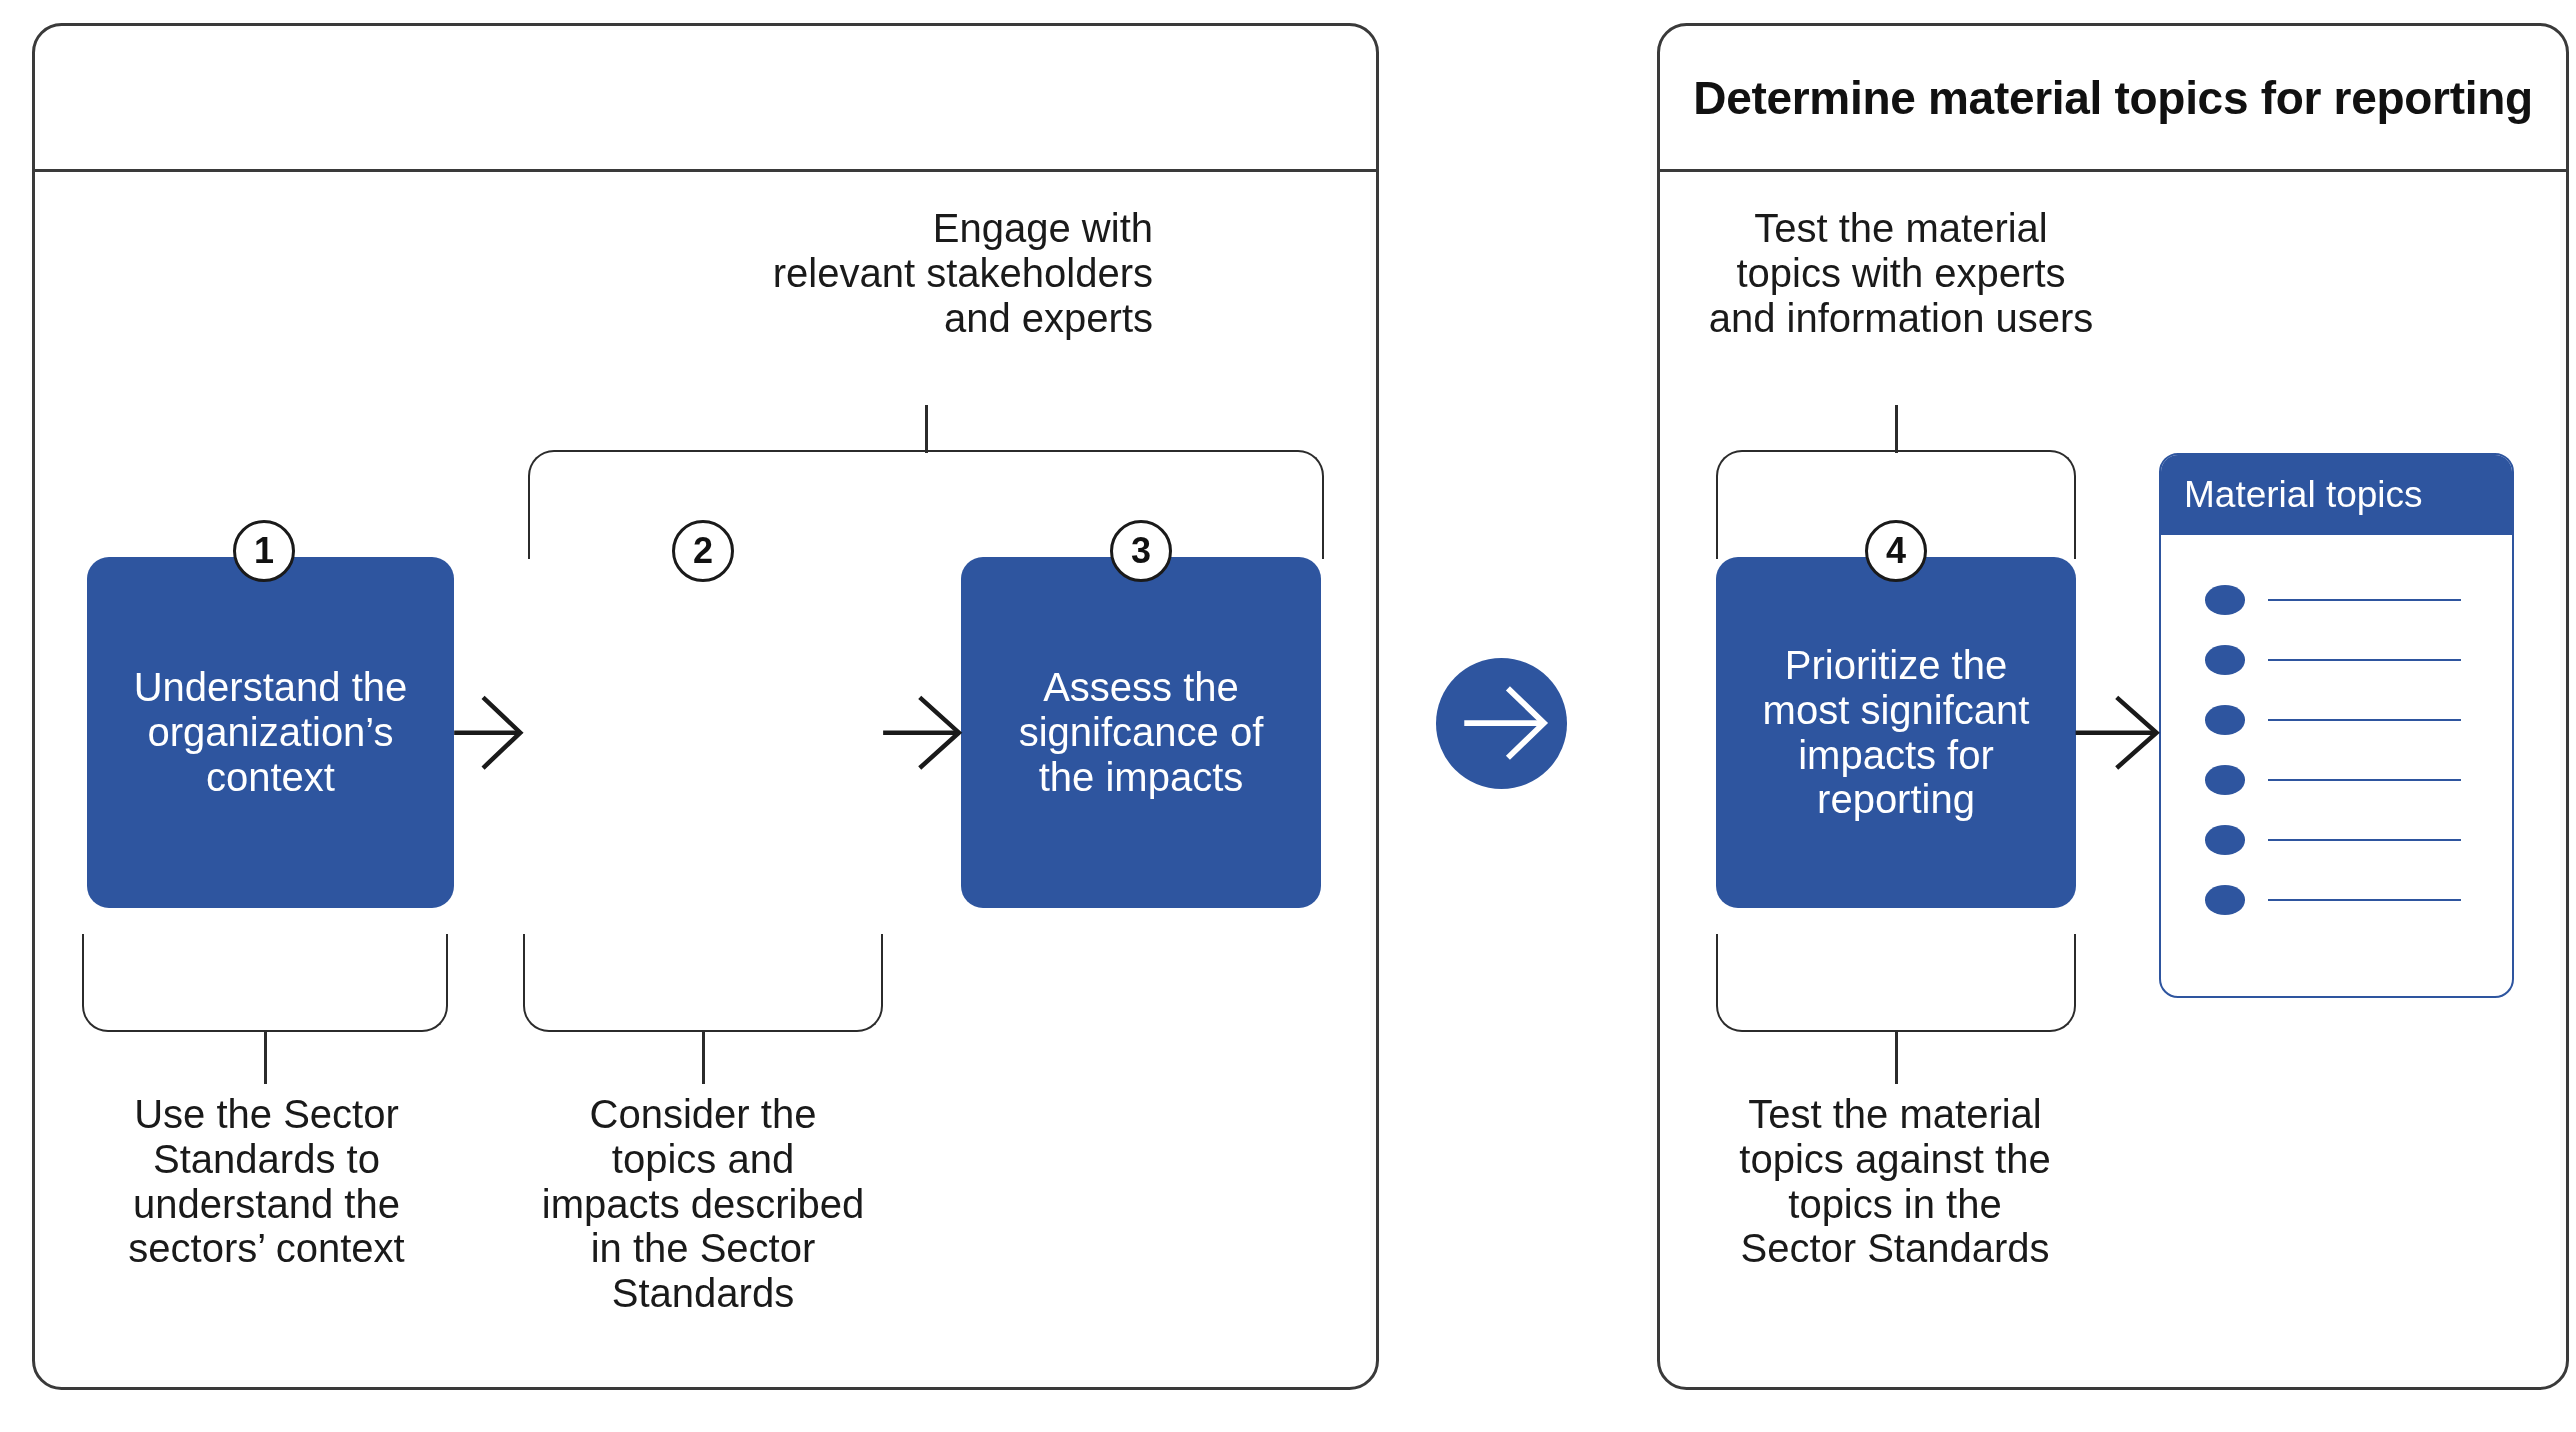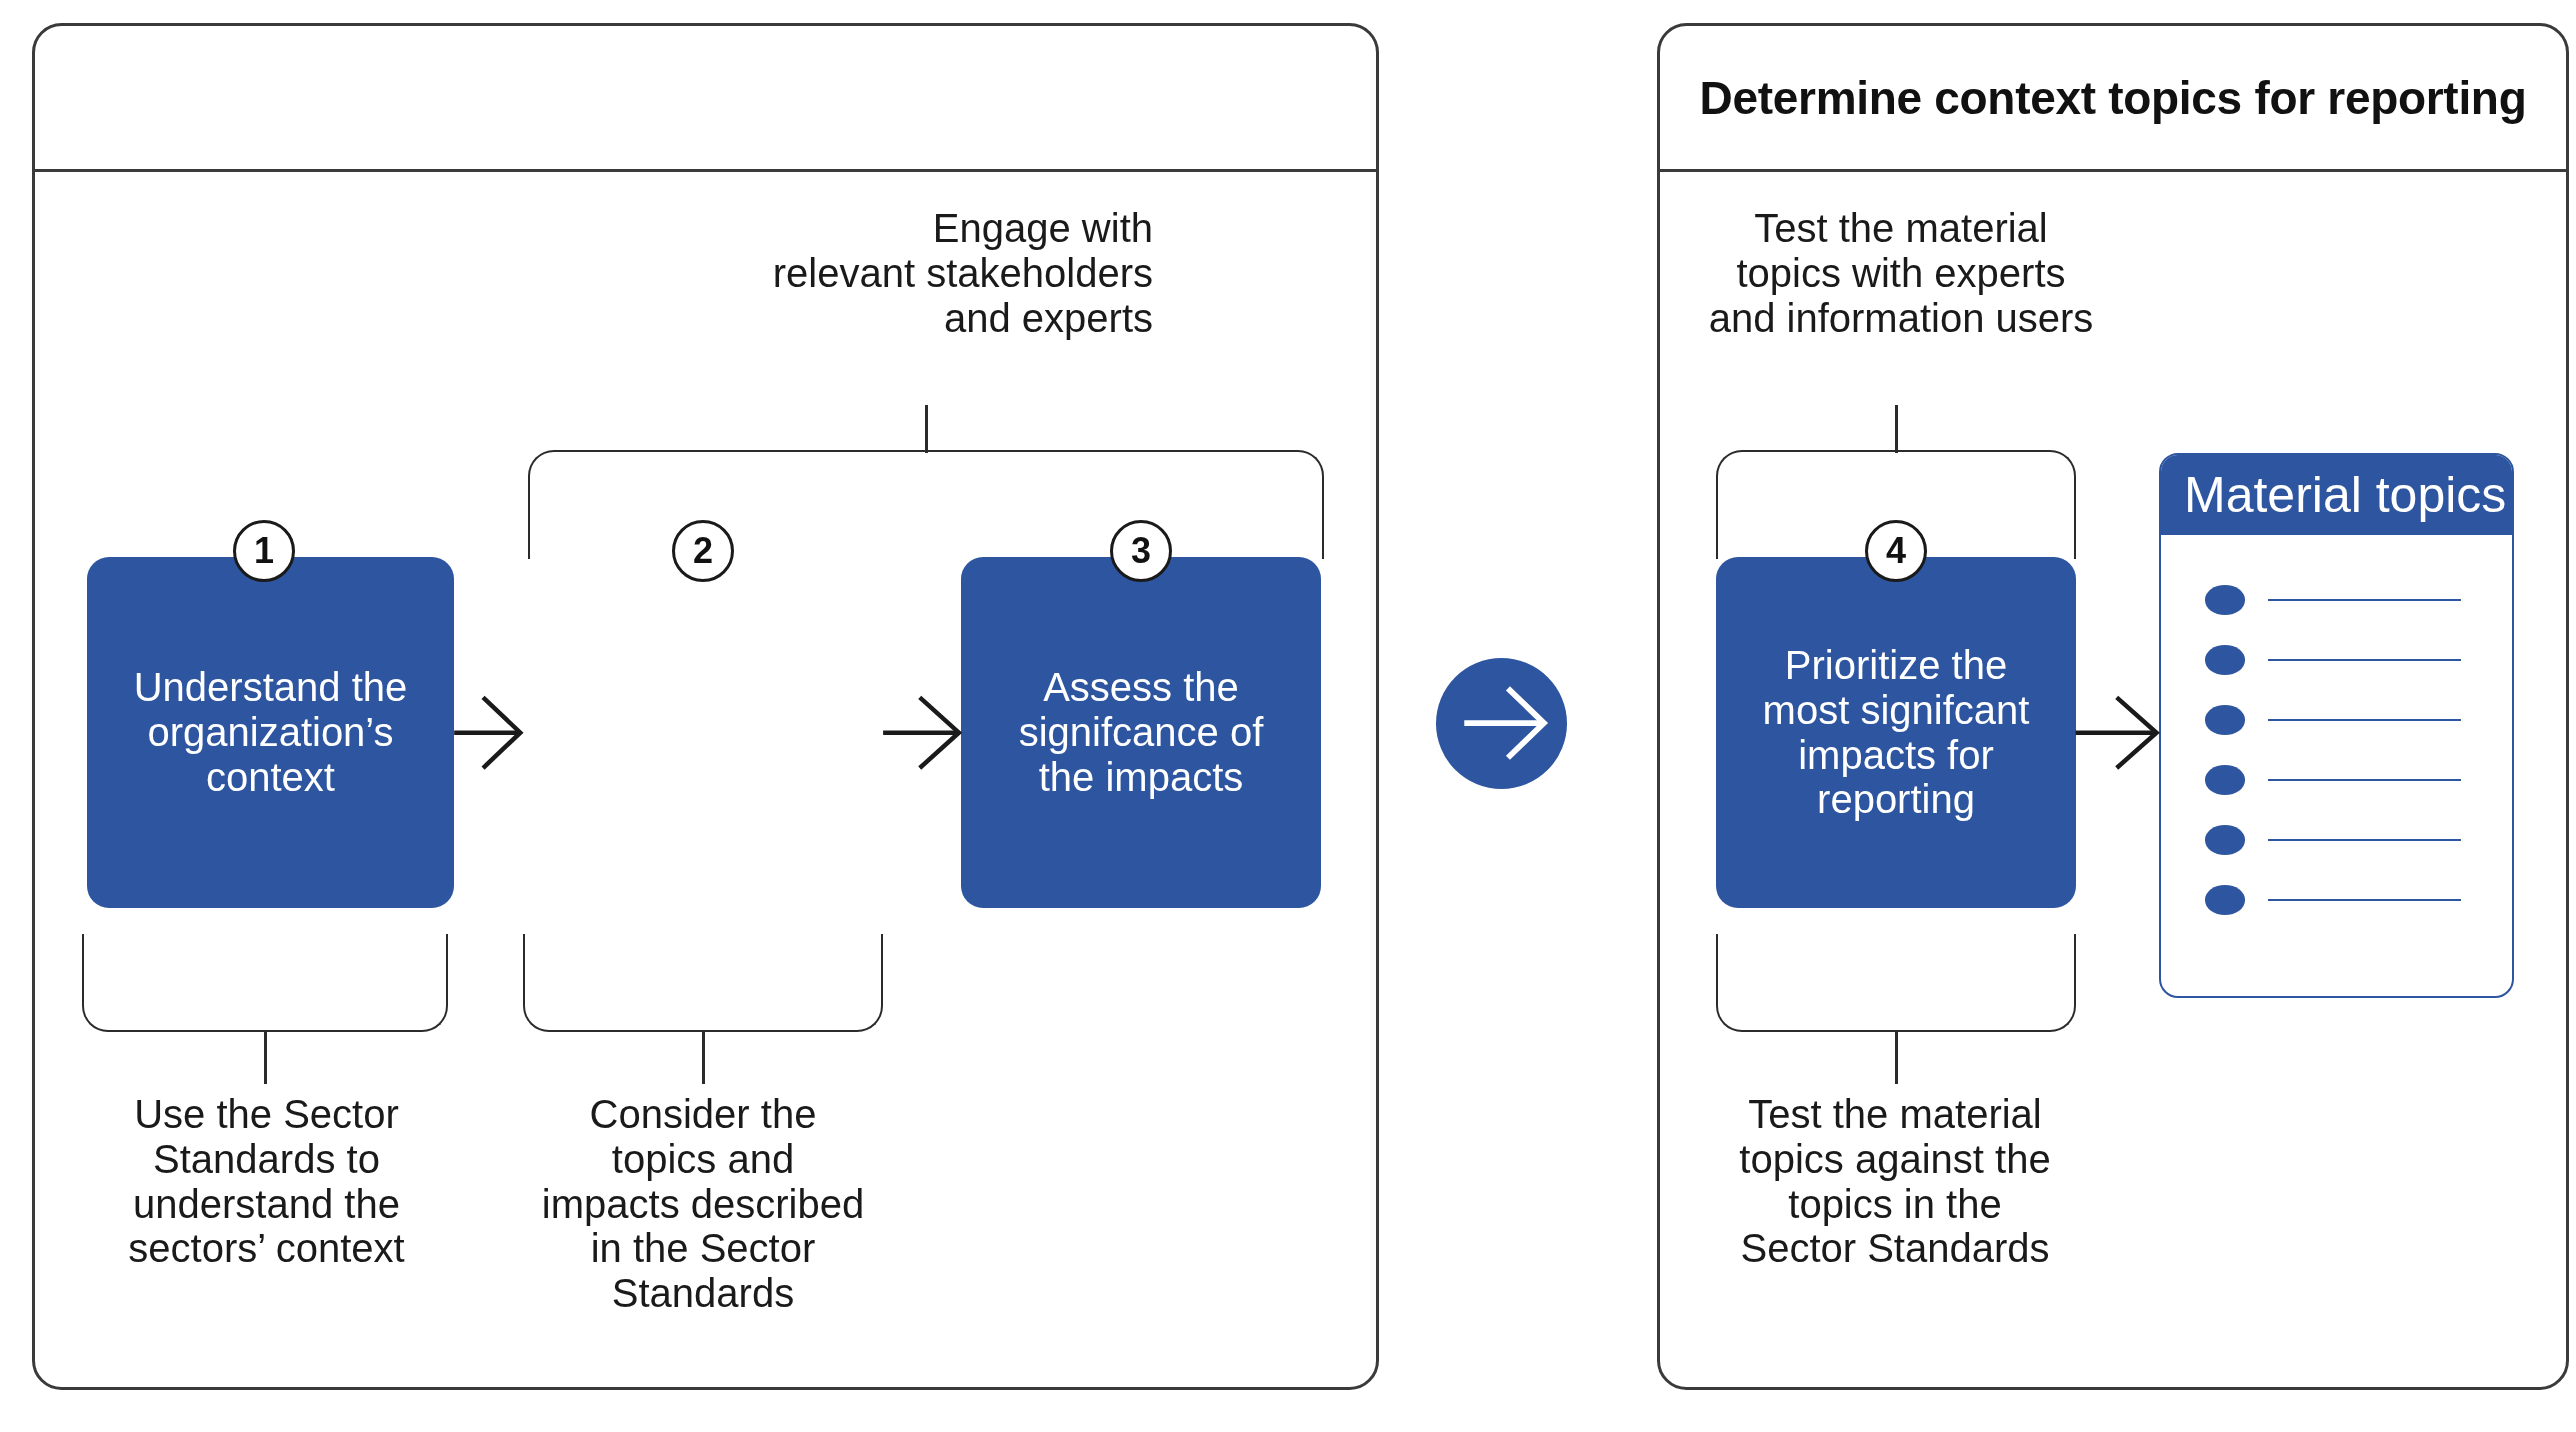--- a/index.html
+++ b/index.html
@@ -38,38 +38,38 @@
   
   #ovl{position:absolute;left:0;top:0;width:2576px;height:1432px;pointer-events:none;}
 
   
   .bigarrow{position:absolute;width:131px;height:131px;border-radius:50%;background:#2E559F;}
 
   
   #mt-card{position:absolute;left:2159px;top:453px;width:355px;height:545px;
            background:#ffffff;border:2.6px solid #2E559F;border-radius:19px;box-sizing:border-box;overflow:hidden;}
   #mt-head{height:80px;background:#2E559F;display:flex;align-items:center;padding-left:23px;box-sizing:border-box;}
-  #mt-head .t{color:#fff;font-size:50px;white-space:nowrap;}
+  #mt-head .t{color:#fff;font-size:37px;white-space:nowrap;}
   #mt-list{padding:35px 0 0 0;}
   .mt-row{display:flex;align-items:center;height:60px;padding-left:44px;}
   .mt-dot{width:40px;height:29.5px;border-radius:50%;background:#2E559F;flex:0 0 auto;}
   .mt-line{height:2.6px;background:#2E559F;flex:0 0 auto;width:193px;margin-left:23px;}
 </style>
 </head>
 <body>
 
 <div id="stage">
 
   <section class="panel" id="panel-left">
     <div class="panel-divider"></div>
   </section>
 
   <section class="panel" id="panel-right">
     <div class="panel-header">
-      <span class="ttl">Determine context topics for reporting</span>
+      <span class="ttl">Determine material topics for reporting</span>
     </div>
     <div class="panel-divider"></div>
   </section>
 
   <div class="note" style="left:691px;top:206px;width:462px;text-align:right;">Engage with<br>relevant stakeholders<br>and experts</div>
 
   <div class="brk brk-top" style="left:528px;top:450px;width:796px;height:109px;"></div>
   <div class="stem" style="left:925px;top:405px;height:48px;"></div>
 
   <div class="pbox" id="box1" style="left:87px;top:557px;width:367px;height:351px;">Understand the<br>organization’s<br>context</div>

